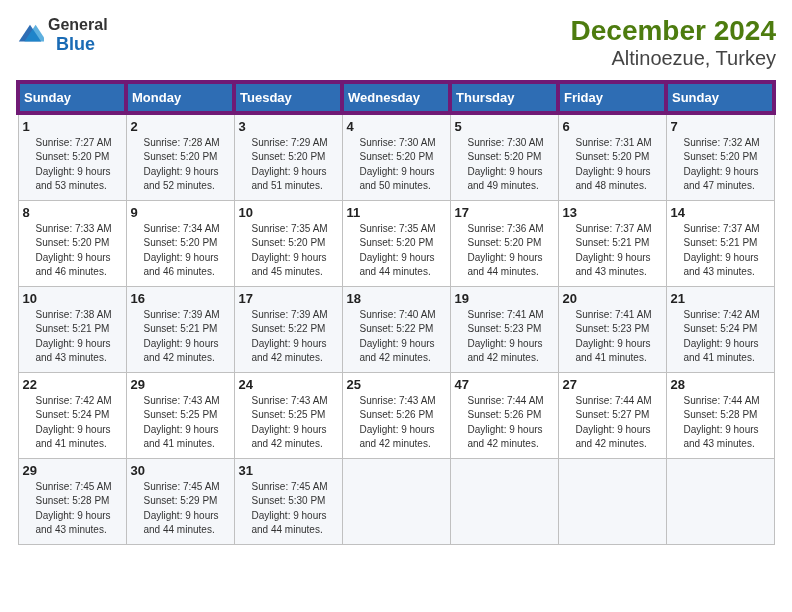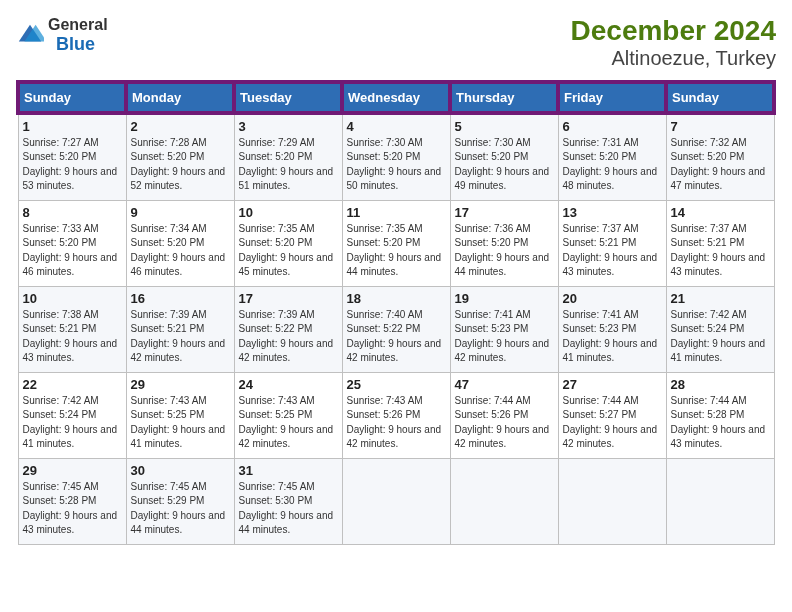--- a/index.html
+++ b/index.html
@@ -80,20 +80,21 @@
       font-size: 13px;
       font-weight: bold;
       color: #222;
       display: block;
       margin-bottom: 2px;
     }
     .day-detail {
       font-size: 10px;
       color: #333;
       line-height: 1.45;
+      margin-left: 13px;
     }
     .empty-cell {
       background: #f5f7fa !important;
     }
   </style>
 </head>
 <body>
 
 <div class="header-section">
   <div class="logo">

